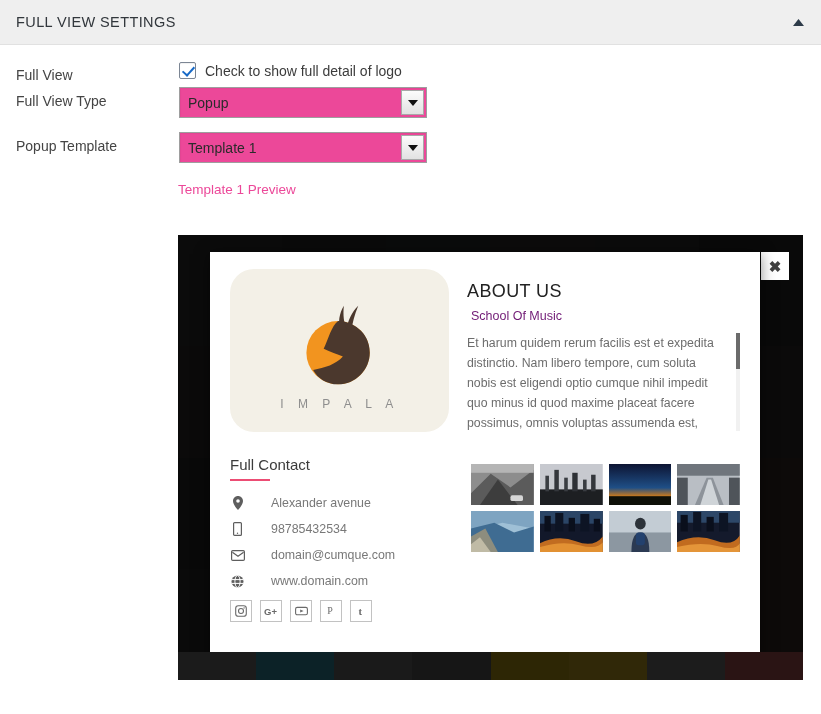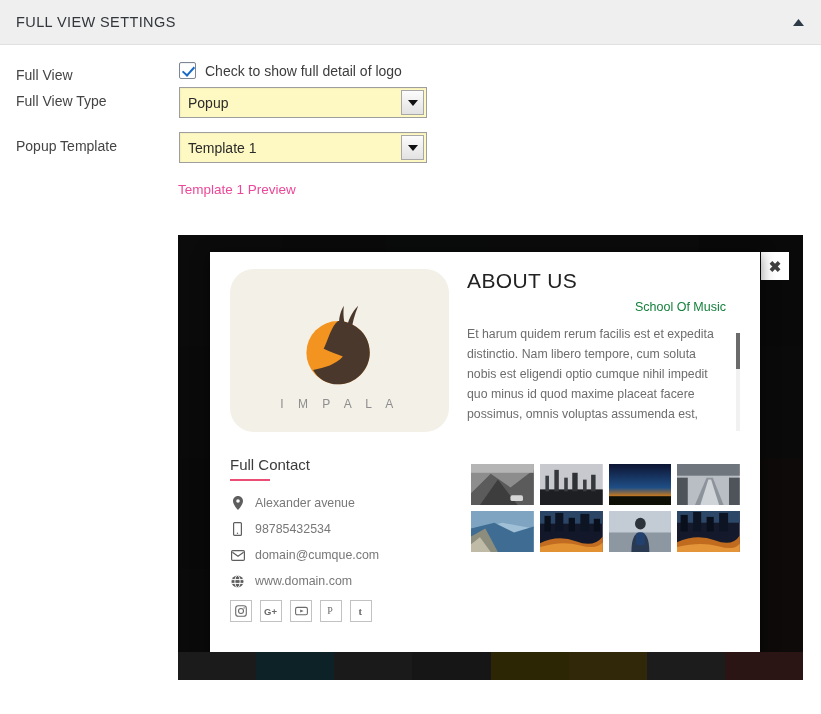--- a/index.html
+++ b/index.html
@@ -79,21 +79,21 @@
     border: solid #1769c7;
     border-width: 0 2.4px 2.4px 0;
     transform: rotate(42deg);
   }
   .cb-text { font-size: 14px; color: #3c3c3c; }
 
   
   .select {
     width: 248px; height: 31px;
     border: 1px solid #9e9e9e;
-    background: #fef9c3;
+    background: #ec4899;
     position: relative;
     display: flex; align-items: center;
     cursor: pointer;
     box-shadow: inset 1px 1px 1px rgba(0,0,0,.04);
   }
   .select .sel-value {
     font-size: 14px; color: #2b2b2b;
     padding-left: 8px;
     white-space: nowrap; overflow: hidden;
   }
@@ -182,31 +182,30 @@
   .logo-word {
     margin-top: 4px;
     font-size: 12px;
     letter-spacing: 5.5px;
     color: #8e8e8e;
     font-family: "Liberation Sans", sans-serif;
   }
 
   .about-col { flex: 1 1 auto; min-width: 0; position: relative; padding-right: 14px;}
   .about-title {
-    font-size: 21px;
+    font-size: 18px;
     letter-spacing: .4px;
     color: #222;
-    margin: 0 0 0 0;
+    margin: 12px 0 0 0;
     font-weight: 400;
   }
   .about-sub {
-    margin: 7px 0 0 11px;
+    margin: 7px 0 0 4px;
     font-size: 12.5px;
-    color: #15803d;
-    text-align: right;
+    color: #701a75;
   }
   .about-text {
     margin: 11px 0 0 0;
     font-size: 12.3px;
     line-height: 1.62;
     color: #6d6d6d;
     max-height: 98px;
     overflow: hidden;
     padding-right: 12px;
   }
@@ -226,21 +225,21 @@
   .contact-title {
     font-size: 15px; color: #3b3b3b; font-weight: 400;
     margin: 0 0 0 0;
   }
   .contact-rule {
     width: 40px; height: 2px; background: #ec4d74;
     margin: 6px 0 15px 0;
   }
   .contact-item {
     display:flex; align-items:center;
-    gap: 10px; margin-bottom: 12px;
+    gap: 26px; margin-bottom: 12px;
     font-size: 12.4px; color: #787878;
   }
   .contact-item .ci-ico {
     width: 15px; flex: 0 0 15px;
     display:flex; align-items:center; justify-content:center;
     color:#5e5e5e;
   }
   .social-row { display:flex; gap: 8px; margin-top: 4px; }
   .social-btn {
     width: 22px; height: 22px;

